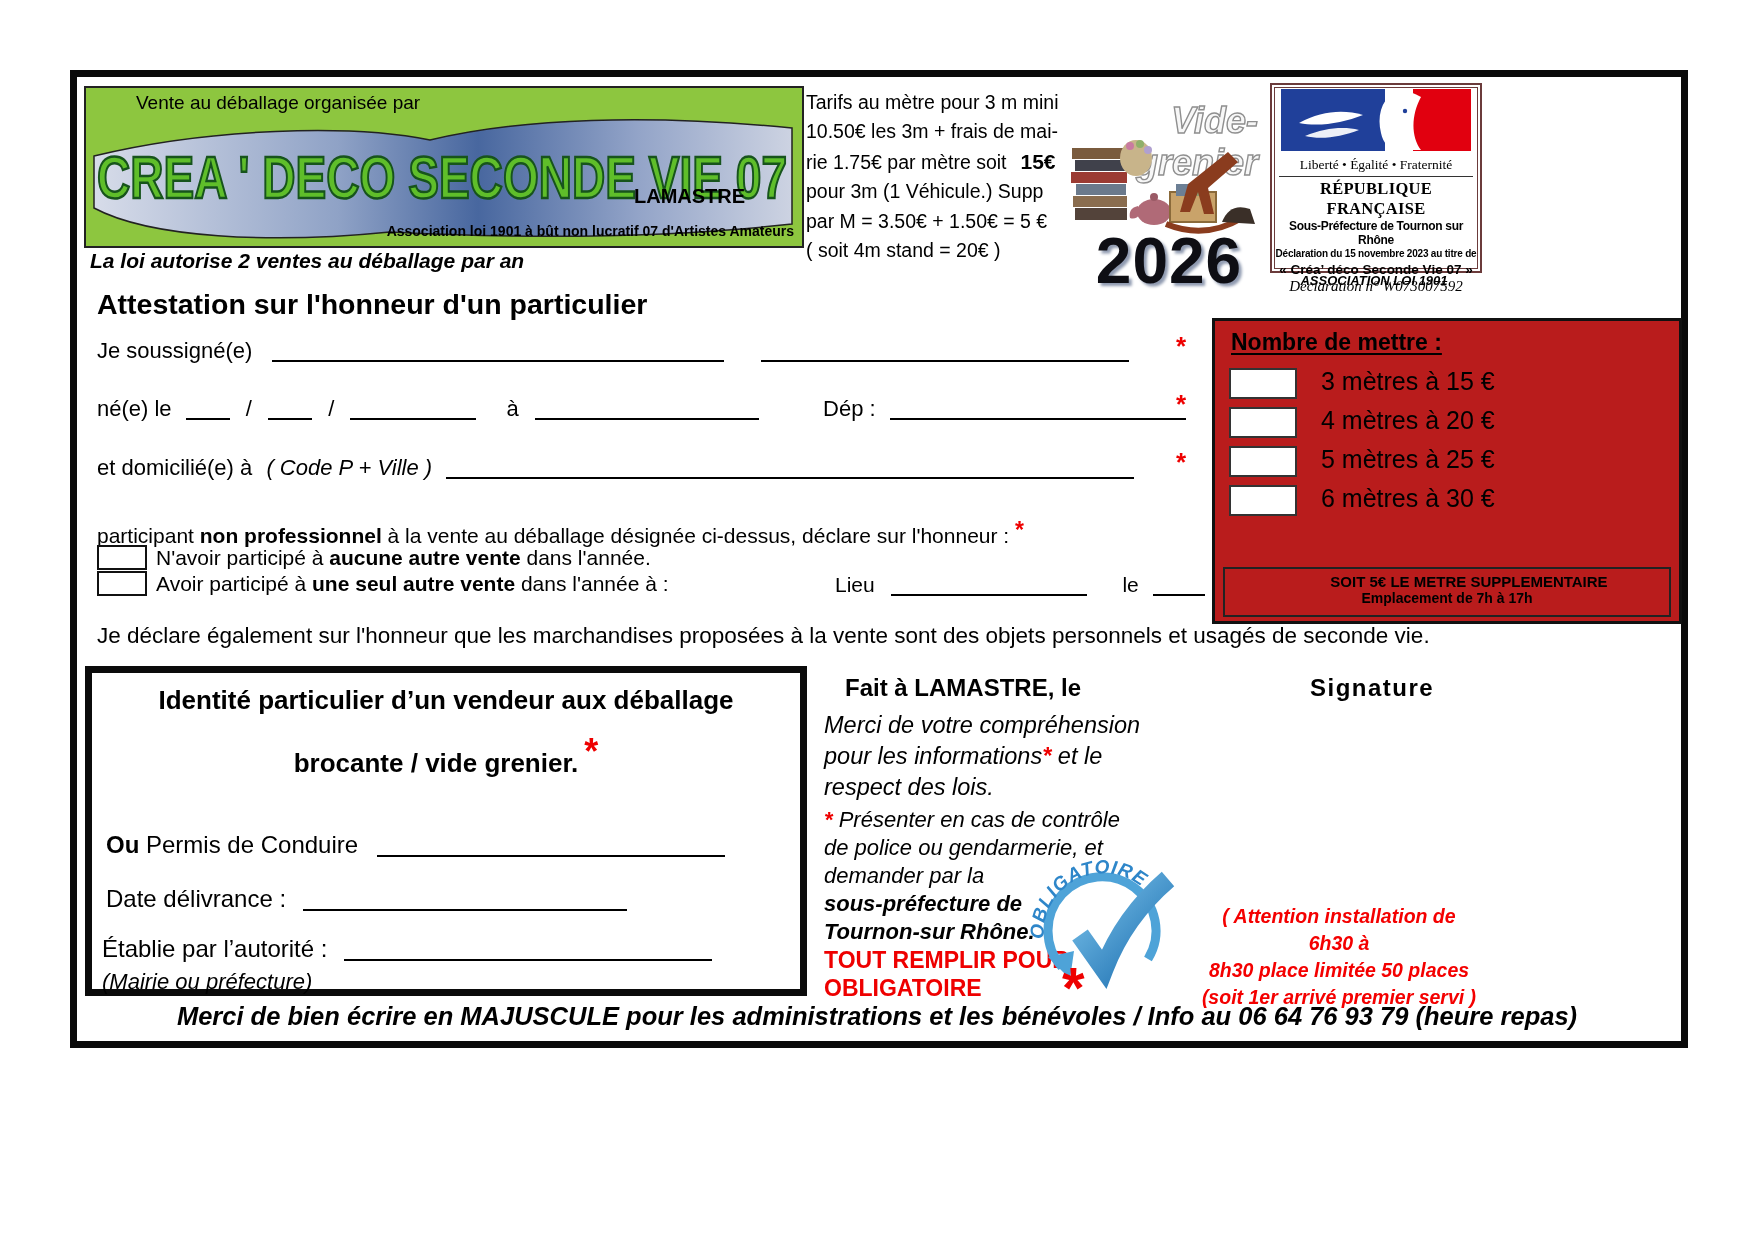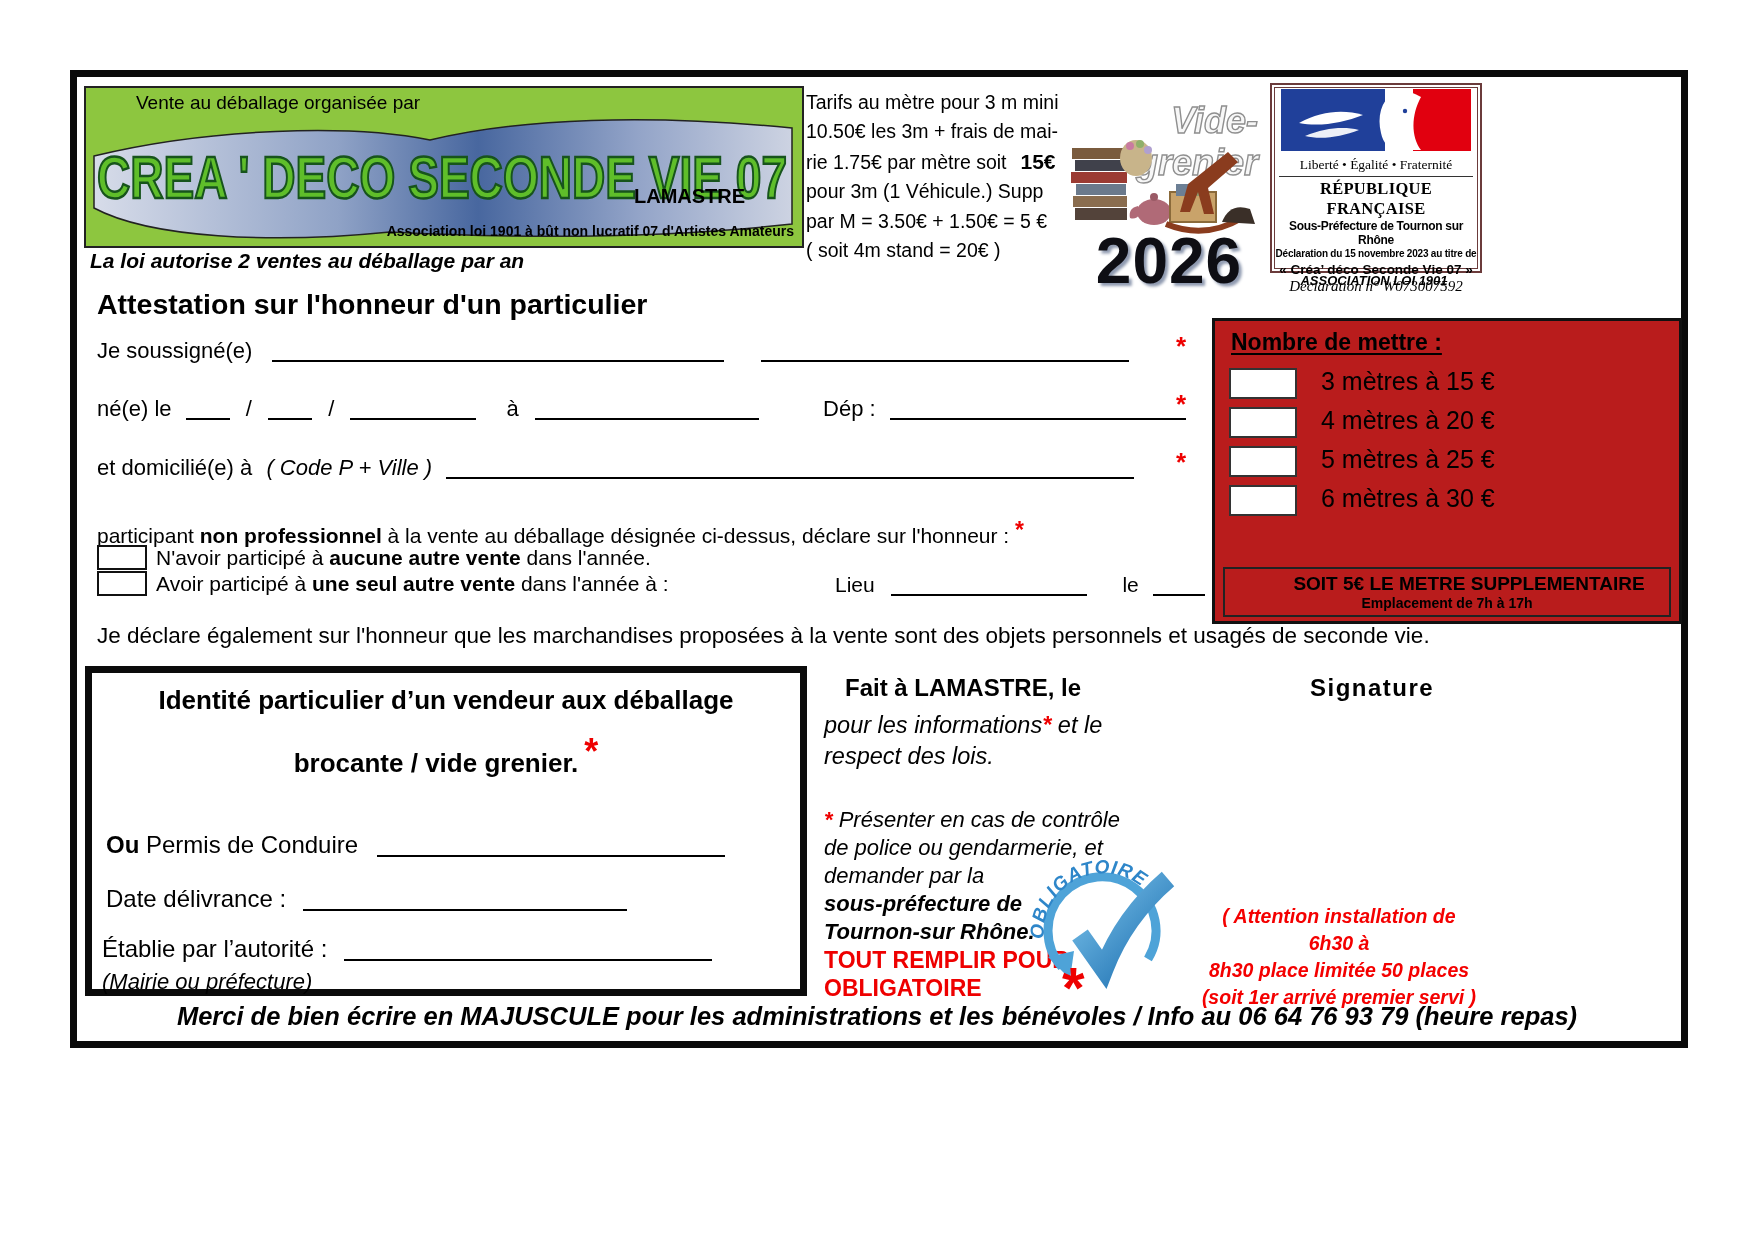--- a/index.html
+++ b/index.html
@@ -41,21 +41,21 @@
   .frow4{left:97px;font-size:21px;white-space:nowrap;}
   .rowast{font-size:26px;}
   .cbl{font-size:21px;}
   .decl2{left:97px;top:623px;font-size:22.5px;white-space:nowrap;}
   
   .metbox{left:1212px;top:318px;width:464px;height:300px;border:3px solid #111;background:#b91c1c;}
   .mettitle{position:absolute;left:16px;top:8px;font-weight:bold;font-size:23px;
             text-decoration:underline;text-underline-offset:3px;}
   .metrow{position:absolute;left:14px;font-size:25px;white-space:nowrap;}
   .subbox{position:absolute;left:8px;right:8px;top:246px;height:46px;border:2px solid #222;text-align:center;}
-  .sub1{font-weight:bold;font-size:19px;margin-top:4px;padding-left:44px;}
+  .sub1{font-weight:bold;font-size:15px;margin-top:4px;padding-left:44px;}
   .sub2{font-weight:bold;font-size:14px;}
   
   .idbox{left:85px;top:666px;width:708px;height:316px;border:7px solid #0b0b0b;}
   .idt1{position:absolute;left:0;top:12px;width:100%;text-align:center;font-weight:bold;font-size:26px;}
   .idt2{position:absolute;left:0;top:58px;width:100%;text-align:center;font-weight:bold;font-size:26px;}
   .idrow{position:absolute;left:14px;font-size:24px;white-space:nowrap;}
   
   .fait{left:845px;top:674px;font-weight:bold;font-size:24px;}
   .signature{left:1310px;top:674px;font-weight:bold;font-size:24px;letter-spacing:1.5px;}
   .note1{left:824px;top:710px;font-style:italic;font-size:23.5px;line-height:31px;}
@@ -237,20 +237,21 @@
     <span>Établie par l’autorité :</span>
     <span class="bl" style="width:368px;margin-left:10px"></span>
   </div>
   <div class="idrow" style="top:296px;left:10px;font-style:italic;font-size:22px">(Mairie ou préfecture)</div>
 </div>
 
 <div class="abs fait">Fait à LAMASTRE,   le</div>
 <div class="abs signature">Signature</div>
 
 <div class="abs note1">
+  <div>Merci de votre compréhension</div>
   <div><span>pour les informations</span><span class="ast">*</span><span> et le</span></div>
   <div>respect des lois.</div>
 </div>
 
 <div class="abs note2">
   <div><span class="ast">*</span><span> Présenter en cas de contrôle</span></div>
   <div>de police ou gendarmerie, et</div>
   <div>demander par la</div>
   <div class="boldln">sous-préfecture de</div>
   <div class="boldln">Tournon-sur Rhône.</div>

